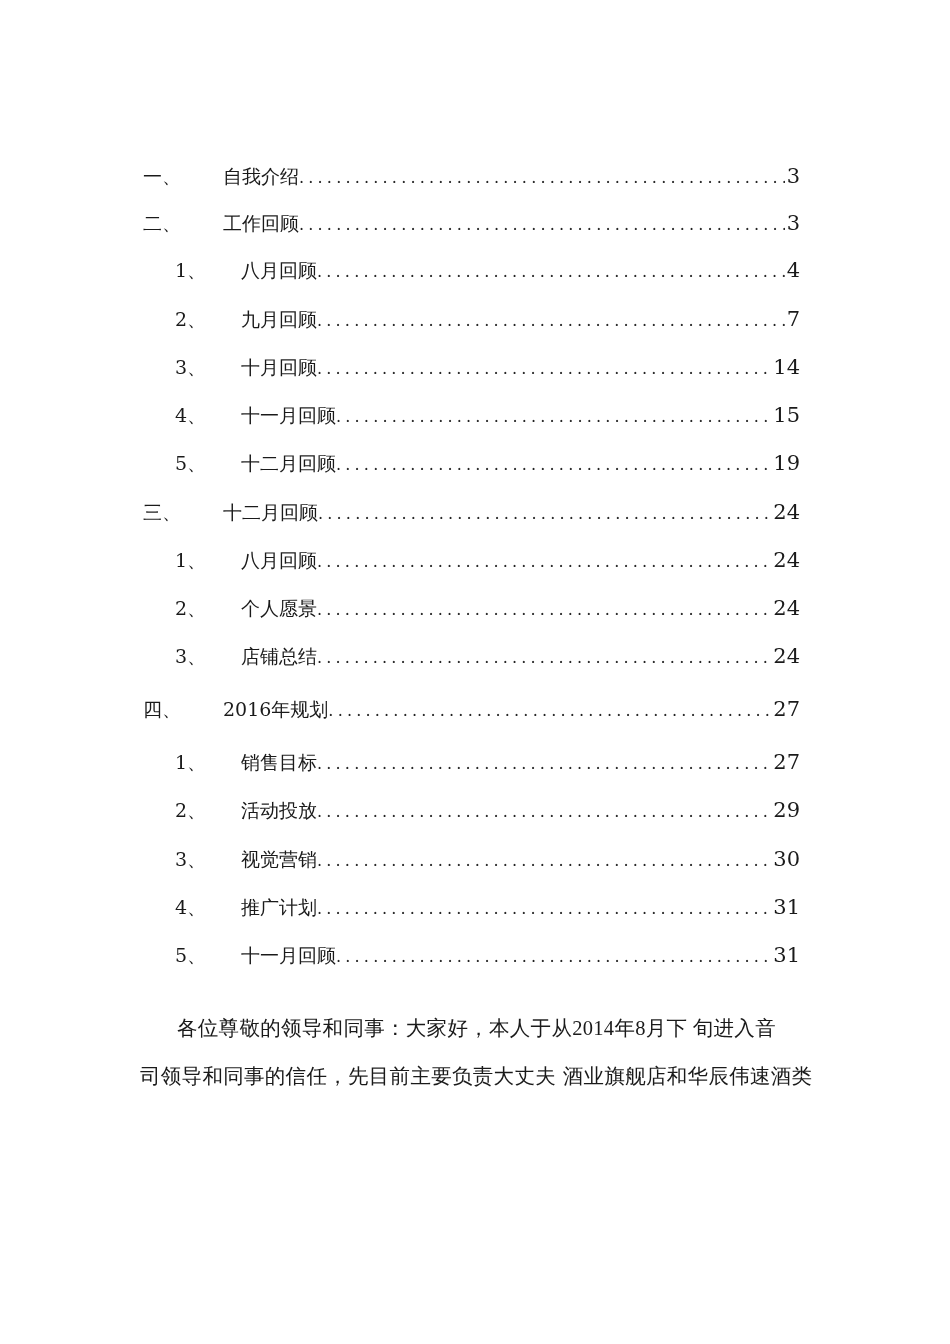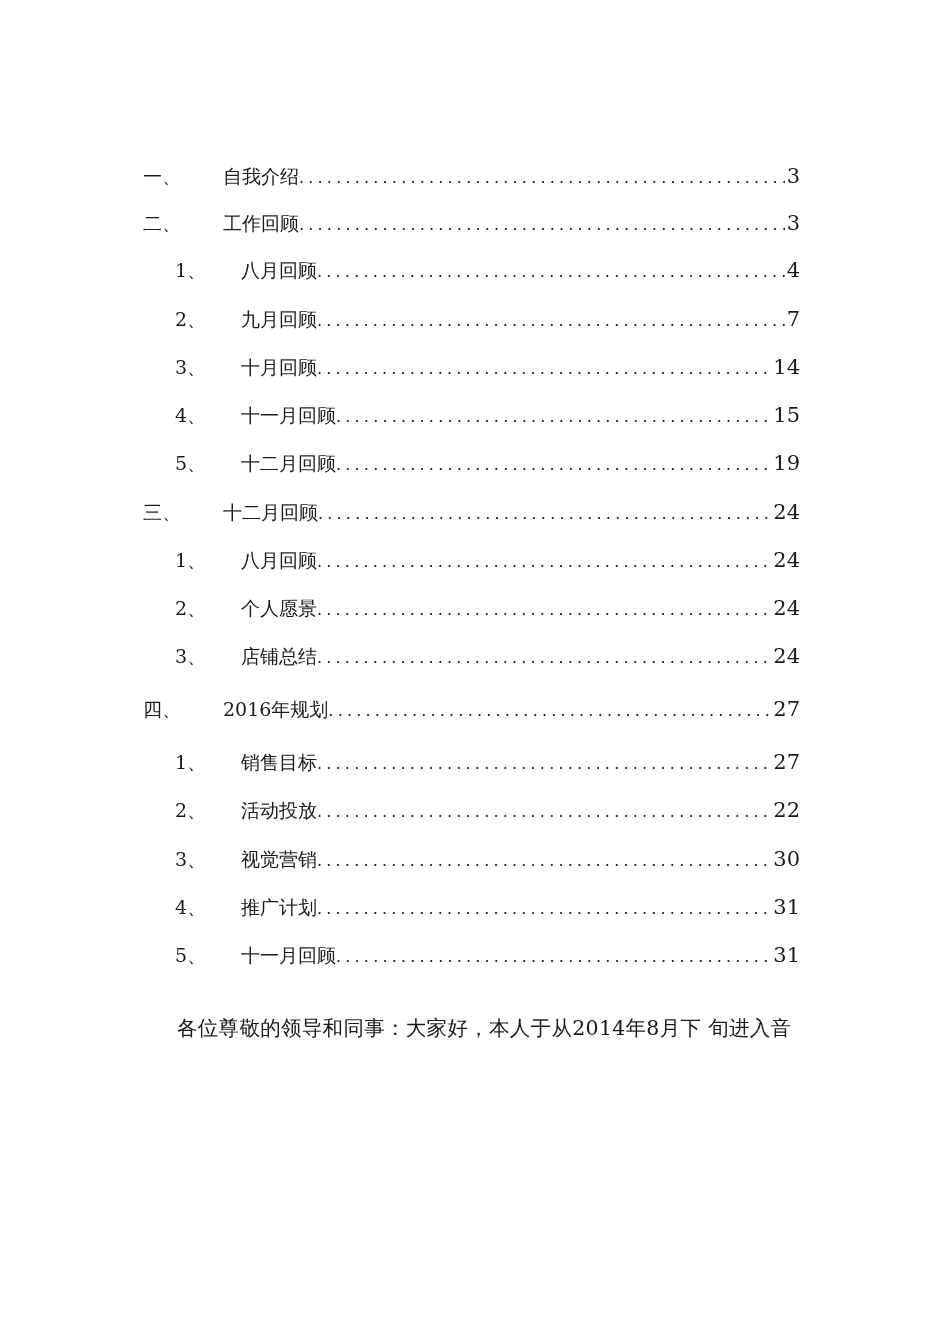--- a/index.html
+++ b/index.html
@@ -11,21 +11,21 @@
   .toc-row.lvl2 { left:175px; width:625px; }
   .toc-num { white-space:nowrap; }
   .lvl1 .toc-num { width:52px; }
   .lvl2 .toc-num { width:38px; }
   .toc-title { white-space:nowrap;margin-left:28px; }
   .toc-dots { flex:1; overflow:hidden; white-space:nowrap; letter-spacing:4.2px; color:#222; font-size:16px; }
   .toc-dots::after { content:"........................................................................................................................"; }
   .toc-page { white-space:nowrap; font-size:21px; padding-left:2px; }
   .body-text { position:absolute; left:140px; top:1004px; width:680px; font-size:20.5px; line-height:48px; letter-spacing:0.3px; }
   .body-line { display:block; white-space:nowrap; }
-  .body-line.first { padding-left:37px; }
+  .body-line.first { padding-left:37px;font-family:Liberation Serif, serif; }
 </style>
 </head>
 <body>
 
 <div class="toc">
   <div class="toc-row lvl1" style="top:164px">
     <span class="toc-num">一、</span>
     <span class="toc-title">自我介绍</span>
     <span class="toc-dots"></span>
     <span class="toc-page">3</span>
@@ -99,21 +99,21 @@
   <div class="toc-row lvl2" style="top:750px">
     <span class="toc-num">1、</span>
     <span class="toc-title">销售目标</span>
     <span class="toc-dots"></span>
     <span class="toc-page">27</span>
   </div>
   <div class="toc-row lvl2" style="top:798px">
     <span class="toc-num">2、</span>
     <span class="toc-title">活动投放</span>
     <span class="toc-dots"></span>
-    <span class="toc-page">22</span>
+    <span class="toc-page">29</span>
   </div>
   <div class="toc-row lvl2" style="top:847px">
     <span class="toc-num">3、</span>
     <span class="toc-title">视觉营销</span>
     <span class="toc-dots"></span>
     <span class="toc-page">30</span>
   </div>
   <div class="toc-row lvl2" style="top:895px">
     <span class="toc-num">4、</span>
     <span class="toc-title">推广计划</span>
@@ -123,13 +123,14 @@
   <div class="toc-row lvl2" style="top:943px">
     <span class="toc-num">5、</span>
     <span class="toc-title">十一月回顾</span>
     <span class="toc-dots"></span>
     <span class="toc-page">31</span>
   </div>
 </div>
 
 <div class="body-text">
   <span class="body-line first">各位尊敬的领导和同事：大家好，本人于从2014年8月下 旬进入音</span>
+  <span class="body-line">司领导和同事的信任，先目前主要负责大丈夫 酒业旗舰店和华辰伟速酒类</span>
 </div>
 
 </body></html>

